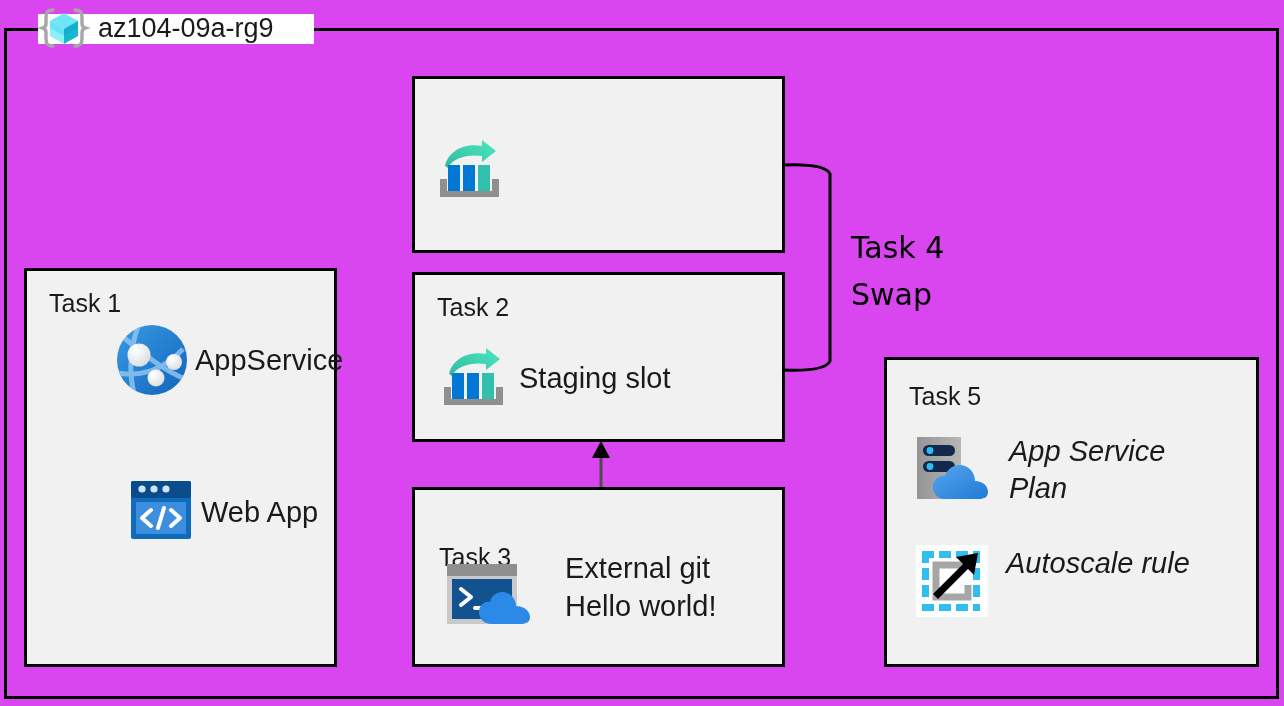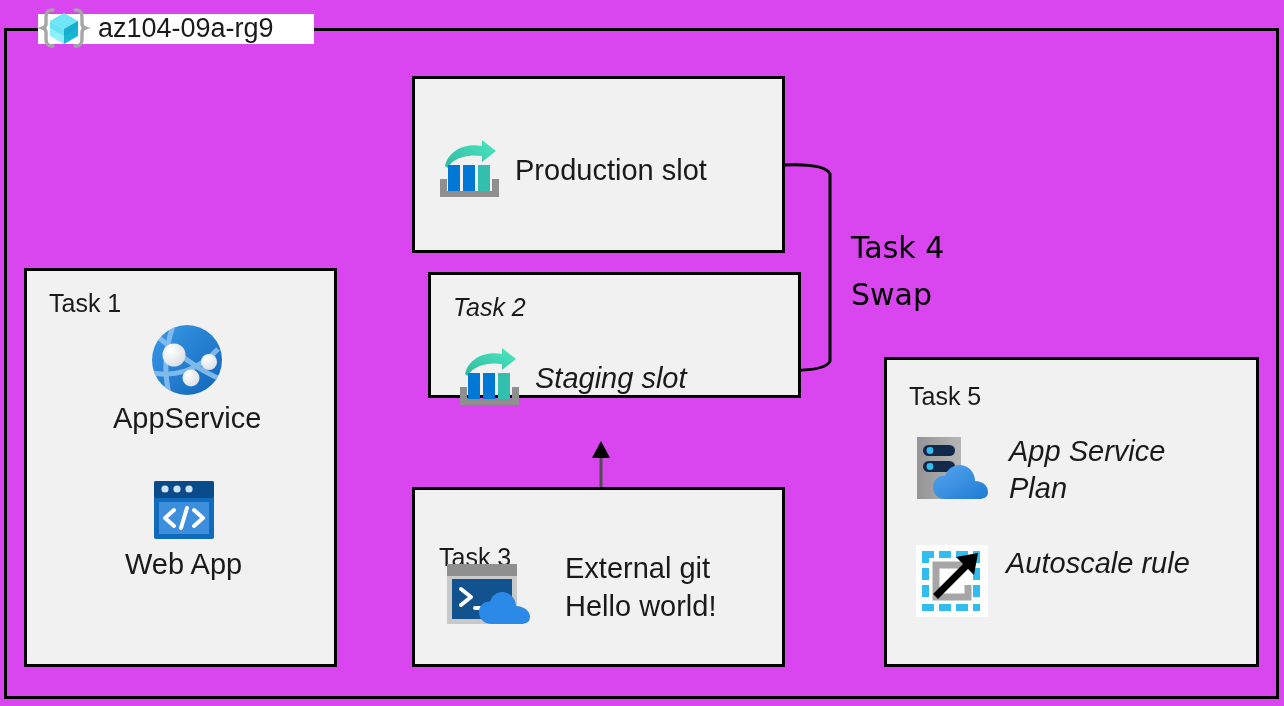--- a/index.html
+++ b/index.html
@@ -70,21 +70,21 @@
     position: absolute;
     font-size: 25px;
     color: #1a1a1a;
     line-height: 1;
     white-space: nowrap;
   }
 
   
   #box-production { left: 412px; top: 76px;  width: 373px; height: 177px; }
   #box-task1      { left: 24px;  top: 268px; width: 313px; height: 399px; }
-  #box-task2      { left: 428px; top: 272px; width: 373px; height: 126px; font-style: italic; }
+  #box-task2      { left: 412px; top: 272px; width: 373px; height: 170px; }
   #box-task3      { left: 412px; top: 487px; width: 373px; height: 180px; }
   #box-task5      { left: 884px; top: 357px; width: 375px; height: 310px; }
 
   
   .slot-row {
     position: absolute;
     display: flex;
     align-items: center;
     gap: 14px;
   }
@@ -92,21 +92,21 @@
     font-size: 29px;
     color: #1a1a1a;
     white-space: nowrap;
     line-height: 1.05;
   }
 
   
   .stack-item {
     position: absolute;
     display: flex;
-    flex-direction: column;
+    flex-direction: row;
     align-items: center;
     gap: 4px;
   }
   .stack-label {
     font-size: 29px;
     color: #1a1a1a;
     white-space: nowrap;
     line-height: 1.05;
   }
 
@@ -209,21 +209,20 @@
 
           <rect x="9" y="26" width="12" height="29" fill="#0078d4"></rect>
           <rect x="24" y="26" width="12" height="29" fill="#0078d4"></rect>
           <rect x="39" y="26" width="12" height="29" fill="#32bfad"></rect>
 
           <rect x="1" y="40" width="7" height="17" fill="#8f8f8f"></rect>
           <rect x="53" y="40" width="7" height="17" fill="#8f8f8f"></rect>
           <rect x="1" y="52" width="59" height="6" fill="#8f8f8f"></rect>
         </svg>
       </span>
-      <span class="slot-label">Production slot</span>
     </div>
   </div>
 
   <div class="box" id="box-task1">
     <div class="box-title" style="left:22px; top:20px;">Task 1</div>
 
     <div class="stack-item" style="left:86px; top:50px;">
       <span>
         <svg width="78" height="78" viewBox="0 0 78 78">
           <defs>

